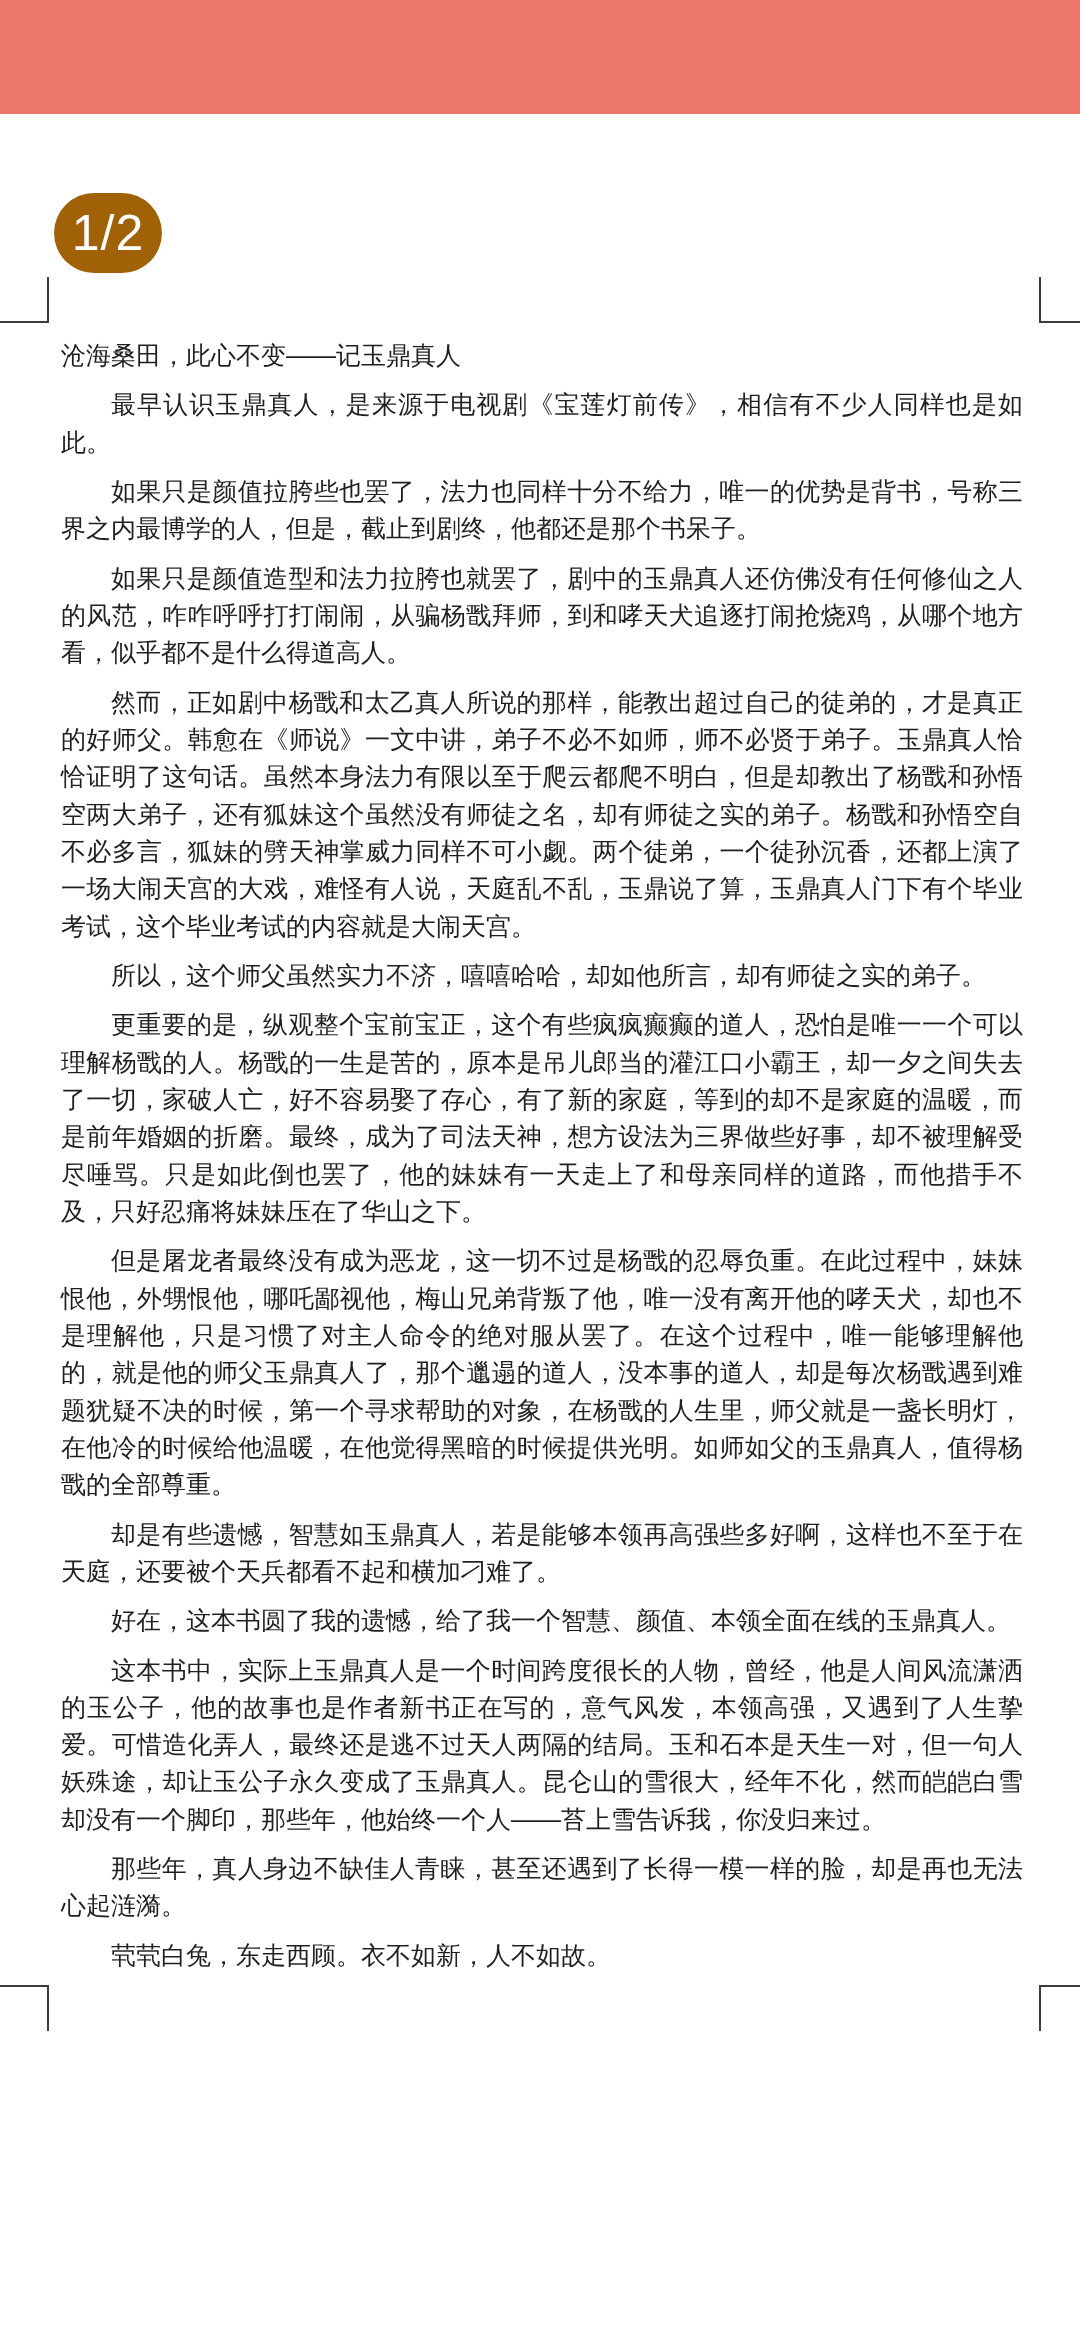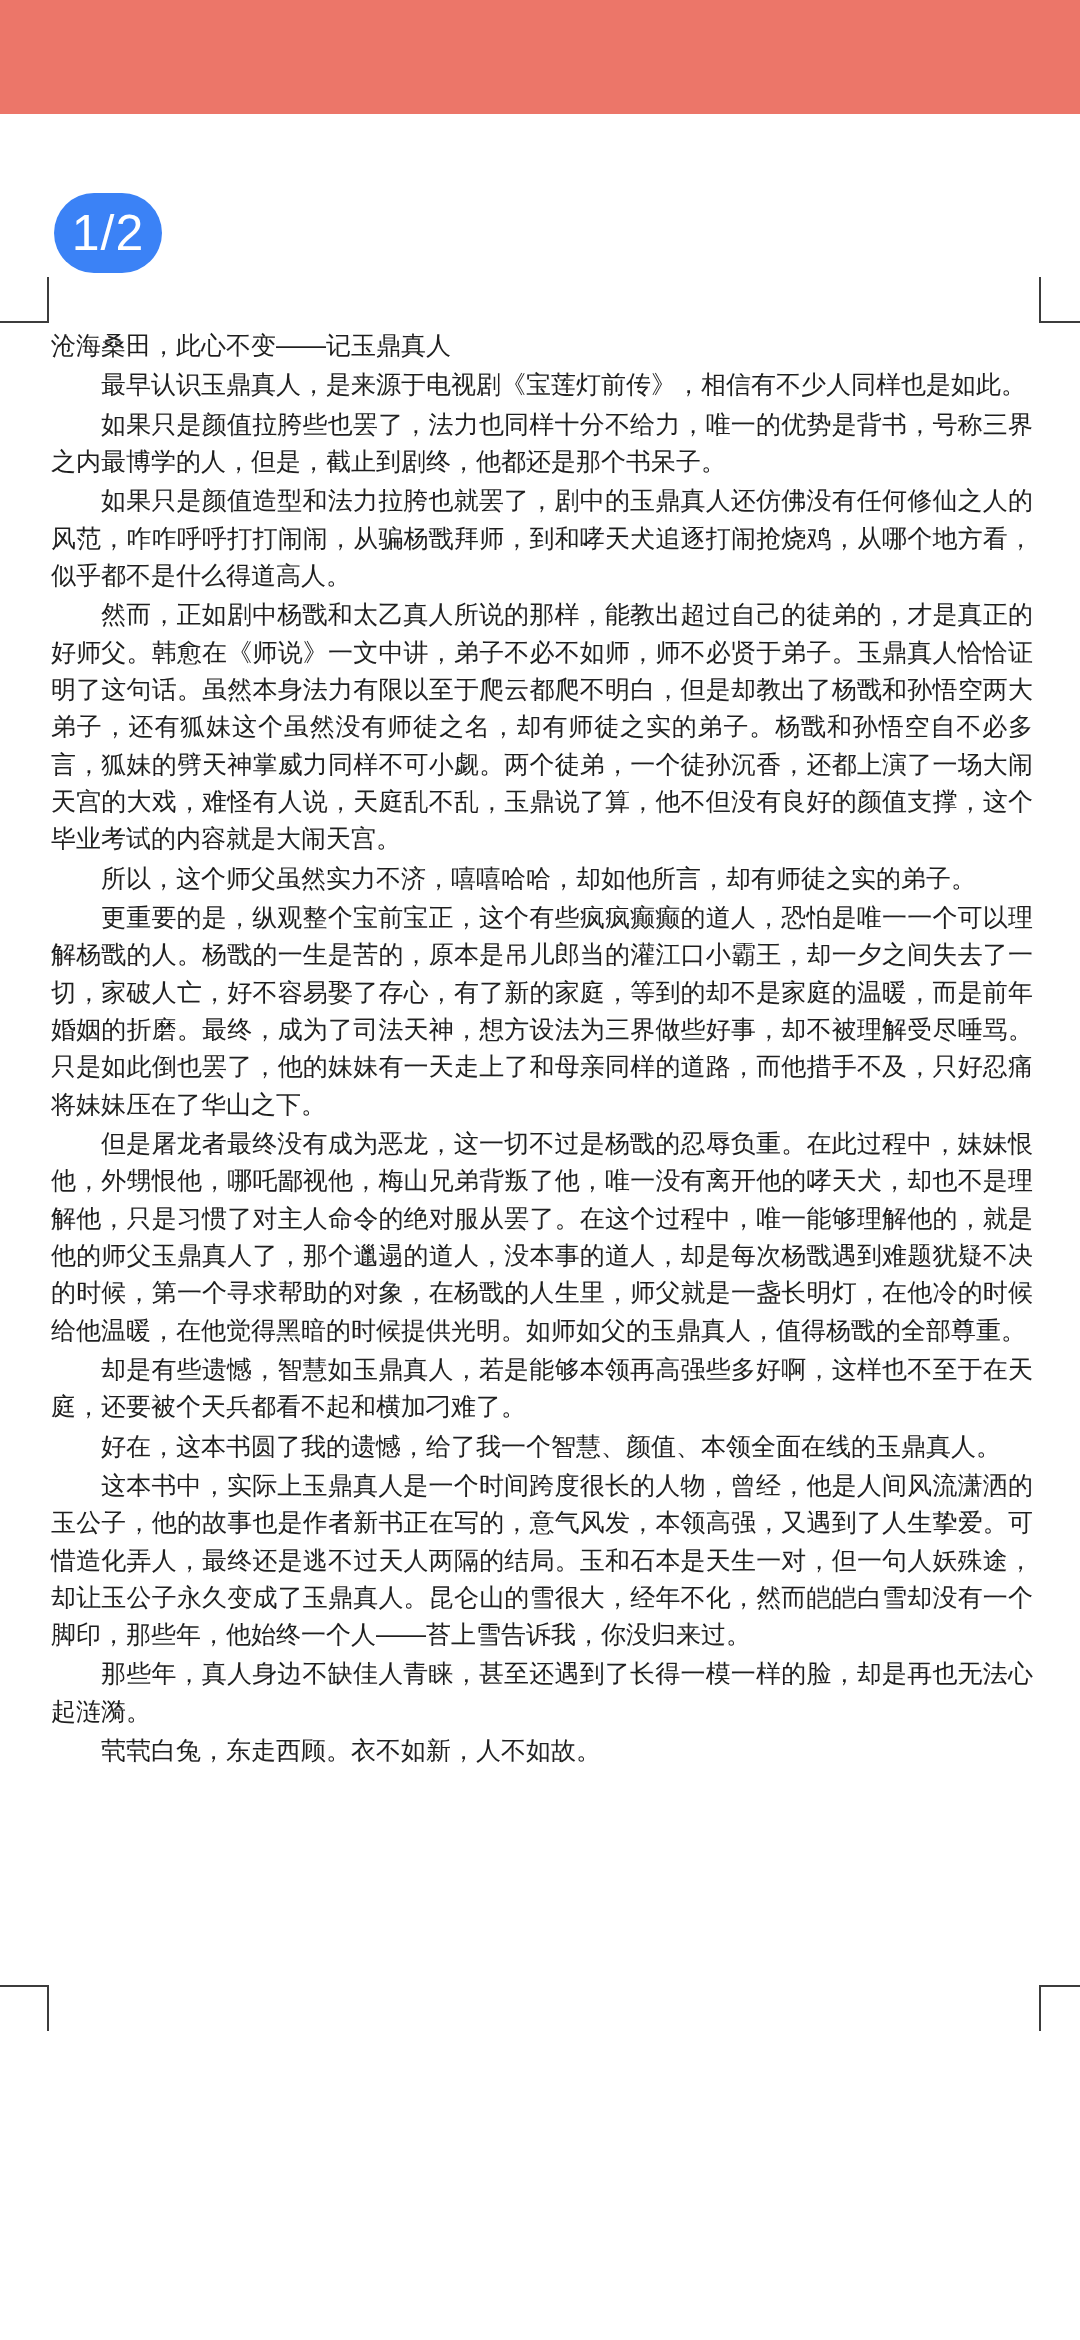--- a/index.html
+++ b/index.html
@@ -11,37 +11,37 @@
     font-family:"Liberation Sans","DejaVu Sans",sans-serif;
   }
   
   .accent-bar{
     position:absolute;left:0;top:0;width:1080px;height:114px;
     background:#ec7669;
   }
   
   .page-badge{
     position:absolute;left:54px;top:193px;width:108px;height:80px;
-    background:#3b82f6;border-radius:44px;
+    background:#a16207;border-radius:44px;
     display:flex;align-items:center;justify-content:center;
     color:#ffffff;font-size:50px;letter-spacing:1px;
   }
   
   .crop-mark{position:absolute;width:49px;height:46px;box-sizing:border-box;}
   .crop-tl{left:0;top:277px;border-right:2px solid #3c3c3c;border-bottom:2px solid #3c3c3c;}
   .crop-tr{left:1039px;top:277px;width:41px;border-left:2px solid #3c3c3c;border-bottom:2px solid #3c3c3c;}
   .crop-bl{left:0;top:1985px;border-right:2px solid #3c3c3c;border-top:2px solid #3c3c3c;}
   .crop-br{left:1039px;top:1985px;width:41px;border-left:2px solid #3c3c3c;border-top:2px solid #3c3c3c;}
   
   .doc{
     position:absolute;left:49px;top:325px;width:986px;
     font-size:25px;line-height:37.33px;color:#1f1f1f;
     text-align:justify;
   }
-  .doc p{margin:2px;padding:0;text-indent:2em;}
+  .doc p{margin:12px;padding:0;text-indent:2em;}
   .doc p.no-indent{text-indent:0;}
   
   .navbar{
     position:absolute;left:0;top:2220px;width:1080px;height:120px;
     background:#ffffff;
   }
 </style>
 </head>
 <body>
 
@@ -54,21 +54,21 @@
 <div class="crop-mark crop-tl"></div>
 <div class="crop-mark crop-tr"></div>
 <div class="crop-mark crop-bl"></div>
 <div class="crop-mark crop-br"></div>
 
 <div class="doc">
     <p class="no-indent">沧海桑田，此心不变——记玉鼎真人</p>
     <p>最早认识玉鼎真人，是来源于电视剧《宝莲灯前传》，相信有不少人同样也是如此。</p>
     <p>如果只是颜值拉胯些也罢了，法力也同样十分不给力，唯一的优势是背书，号称三界之内最博学的人，但是，截止到剧终，他都还是那个书呆子。</p>
     <p>如果只是颜值造型和法力拉胯也就罢了，剧中的玉鼎真人还仿佛没有任何修仙之人的风范，咋咋呼呼打打闹闹，从骗杨戬拜师，到和哮天犬追逐打闹抢烧鸡，从哪个地方看，似乎都不是什么得道高人。</p>
-    <p>然而，正如剧中杨戬和太乙真人所说的那样，能教出超过自己的徒弟的，才是真正的好师父。韩愈在《师说》一文中讲，弟子不必不如师，师不必贤于弟子。玉鼎真人恰恰证明了这句话。虽然本身法力有限以至于爬云都爬不明白，但是却教出了杨戬和孙悟空两大弟子，还有狐妹这个虽然没有师徒之名，却有师徒之实的弟子。杨戬和孙悟空自不必多言，狐妹的劈天神掌威力同样不可小觑。两个徒弟，一个徒孙沉香，还都上演了一场大闹天宫的大戏，难怪有人说，天庭乱不乱，玉鼎说了算，他不但没有良好的颜值支撑，这个毕业考试的内容就是大闹天宫。</p>
+    <p>然而，正如剧中杨戬和太乙真人所说的那样，能教出超过自己的徒弟的，才是真正的好师父。韩愈在《师说》一文中讲，弟子不必不如师，师不必贤于弟子。玉鼎真人恰恰证明了这句话。虽然本身法力有限以至于爬云都爬不明白，但是却教出了杨戬和孙悟空两大弟子，还有狐妹这个虽然没有师徒之名，却有师徒之实的弟子。杨戬和孙悟空自不必多言，狐妹的劈天神掌威力同样不可小觑。两个徒弟，一个徒孙沉香，还都上演了一场大闹天宫的大戏，难怪有人说，天庭乱不乱，玉鼎说了算，玉鼎真人门下有个毕业考试，这个毕业考试的内容就是大闹天宫。</p>
     <p>所以，这个师父虽然实力不济，嘻嘻哈哈，却如他所言，却有师徒之实的弟子。</p>
     <p>更重要的是，纵观整个宝前宝正，这个有些疯疯癫癫的道人，恐怕是唯一一个可以理解杨戬的人。杨戬的一生是苦的，原本是吊儿郎当的灌江口小霸王，却一夕之间失去了一切，家破人亡，好不容易娶了存心，有了新的家庭，等到的却不是家庭的温暖，而是前年婚姻的折磨。最终，成为了司法天神，想方设法为三界做些好事，却不被理解受尽唾骂。只是如此倒也罢了，他的妹妹有一天走上了和母亲同样的道路，而他措手不及，只好忍痛将妹妹压在了华山之下。</p>
     <p>但是屠龙者最终没有成为恶龙，这一切不过是杨戬的忍辱负重。在此过程中，妹妹恨他，外甥恨他，哪吒鄙视他，梅山兄弟背叛了他，唯一没有离开他的哮天犬，却也不是理解他，只是习惯了对主人命令的绝对服从罢了。在这个过程中，唯一能够理解他的，就是他的师父玉鼎真人了，那个邋遢的道人，没本事的道人，却是每次杨戬遇到难题犹疑不决的时候，第一个寻求帮助的对象，在杨戬的人生里，师父就是一盏长明灯，在他冷的时候给他温暖，在他觉得黑暗的时候提供光明。如师如父的玉鼎真人，值得杨戬的全部尊重。</p>
     <p>却是有些遗憾，智慧如玉鼎真人，若是能够本领再高强些多好啊，这样也不至于在天庭，还要被个天兵都看不起和横加刁难了。</p>
     <p>好在，这本书圆了我的遗憾，给了我一个智慧、颜值、本领全面在线的玉鼎真人。</p>
     <p>这本书中，实际上玉鼎真人是一个时间跨度很长的人物，曾经，他是人间风流潇洒的玉公子，他的故事也是作者新书正在写的，意气风发，本领高强，又遇到了人生挚爱。可惜造化弄人，最终还是逃不过天人两隔的结局。玉和石本是天生一对，但一句人妖殊途，却让玉公子永久变成了玉鼎真人。昆仑山的雪很大，经年不化，然而皑皑白雪却没有一个脚印，那些年，他始终一个人——苔上雪告诉我，你没归来过。</p>
     <p>那些年，真人身边不缺佳人青睐，甚至还遇到了长得一模一样的脸，却是再也无法心起涟漪。</p>
     <p>茕茕白兔，东走西顾。衣不如新，人不如故。</p>
   </div>
 

